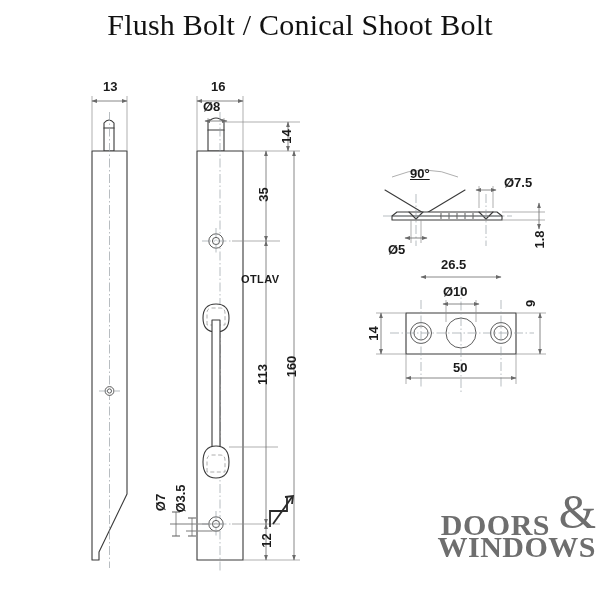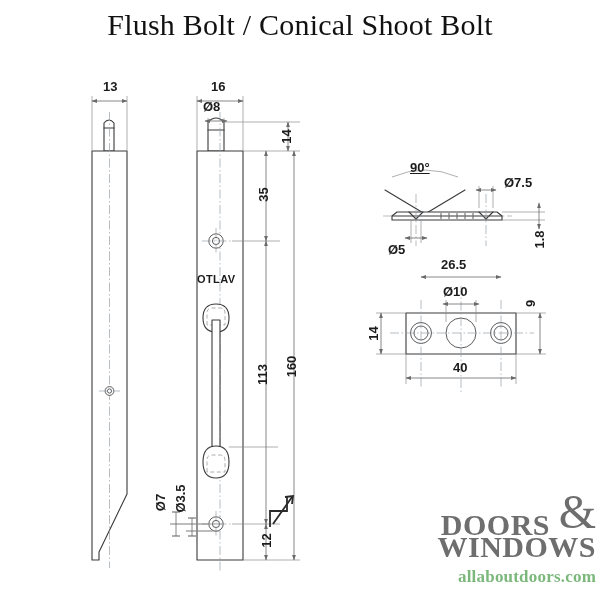--- a/index.html
+++ b/index.html
@@ -275,40 +275,39 @@
   <div class="dimtxt rot" style="left:252px;top:368px;">113</div>
 
   <div class="dimtxt rot" style="left:281px;top:360px;">160</div>
 
   <div class="dimtxt rot" style="left:259px;top:534px;">12</div>
 
   <div class="dimtxt rot" style="left:152px;top:496px;">Ø7</div>
 
   <div class="dimtxt rot" style="left:166px;top:492px;">Ø3.5</div>
 
-  <div class="dimtxt" style="left:410px;top:161px;text-decoration:underline;">90°</div>
+  <div class="dimtxt" style="left:410px;top:167px;text-decoration:underline;">90°</div>
 
   <div class="dimtxt" style="left:504px;top:176px;">Ø7.5</div>
 
   <div class="dimtxt" style="left:388px;top:243px;">Ø5</div>
 
   <div class="dimtxt rot" style="left:530px;top:233px;">1.8</div>
 
   <div class="dimtxt" style="left:441px;top:258px;">26.5</div>
 
   <div class="dimtxt" style="left:443px;top:285px;">Ø10</div>
 
   <div class="dimtxt rot" style="left:366px;top:327px;">14</div>
 
   <div class="dimtxt rot" style="left:527px;top:297px;">9</div>
 
-  <div class="dimtxt" style="left:453px;top:361px;">40</div>
-
-  <div class="otlav" style="left:197px;top:273px;">OTLAV</div>
+  <div class="dimtxt" style="left:453px;top:361px;">50</div>
+
+  <div class="otlav" style="left:197px;top:273px;padding-left:44px;">OTLAV</div>
 
   <div class="logo">
     <div class="logo-amp">&amp;</div>
     <div class="logo-line2">DOORS</div>
     <div class="logo-line3">WINDOWS</div>
-    <div class="logo-url">allaboutdoors.com</div>
   </div>
 
 </div>
 
 </body></html>

